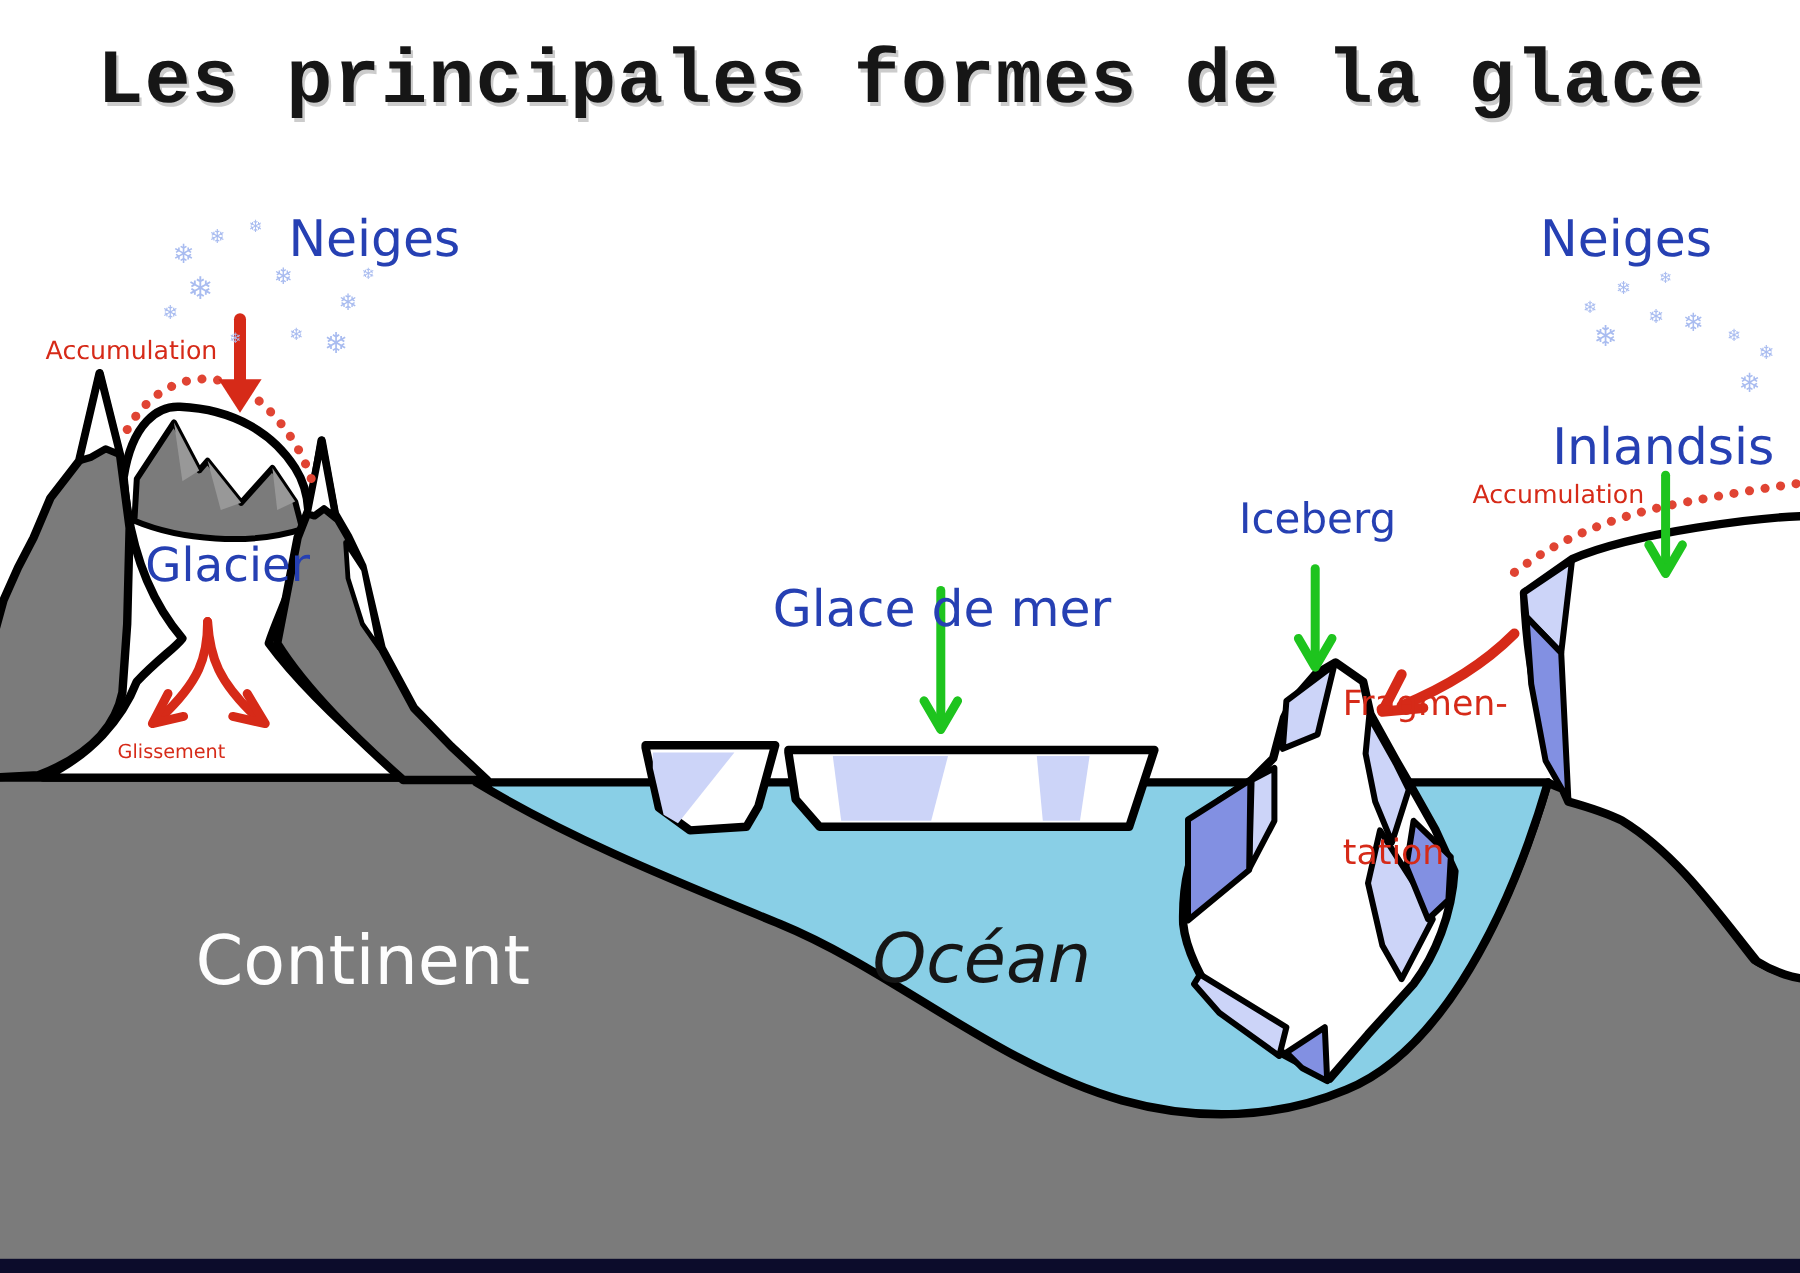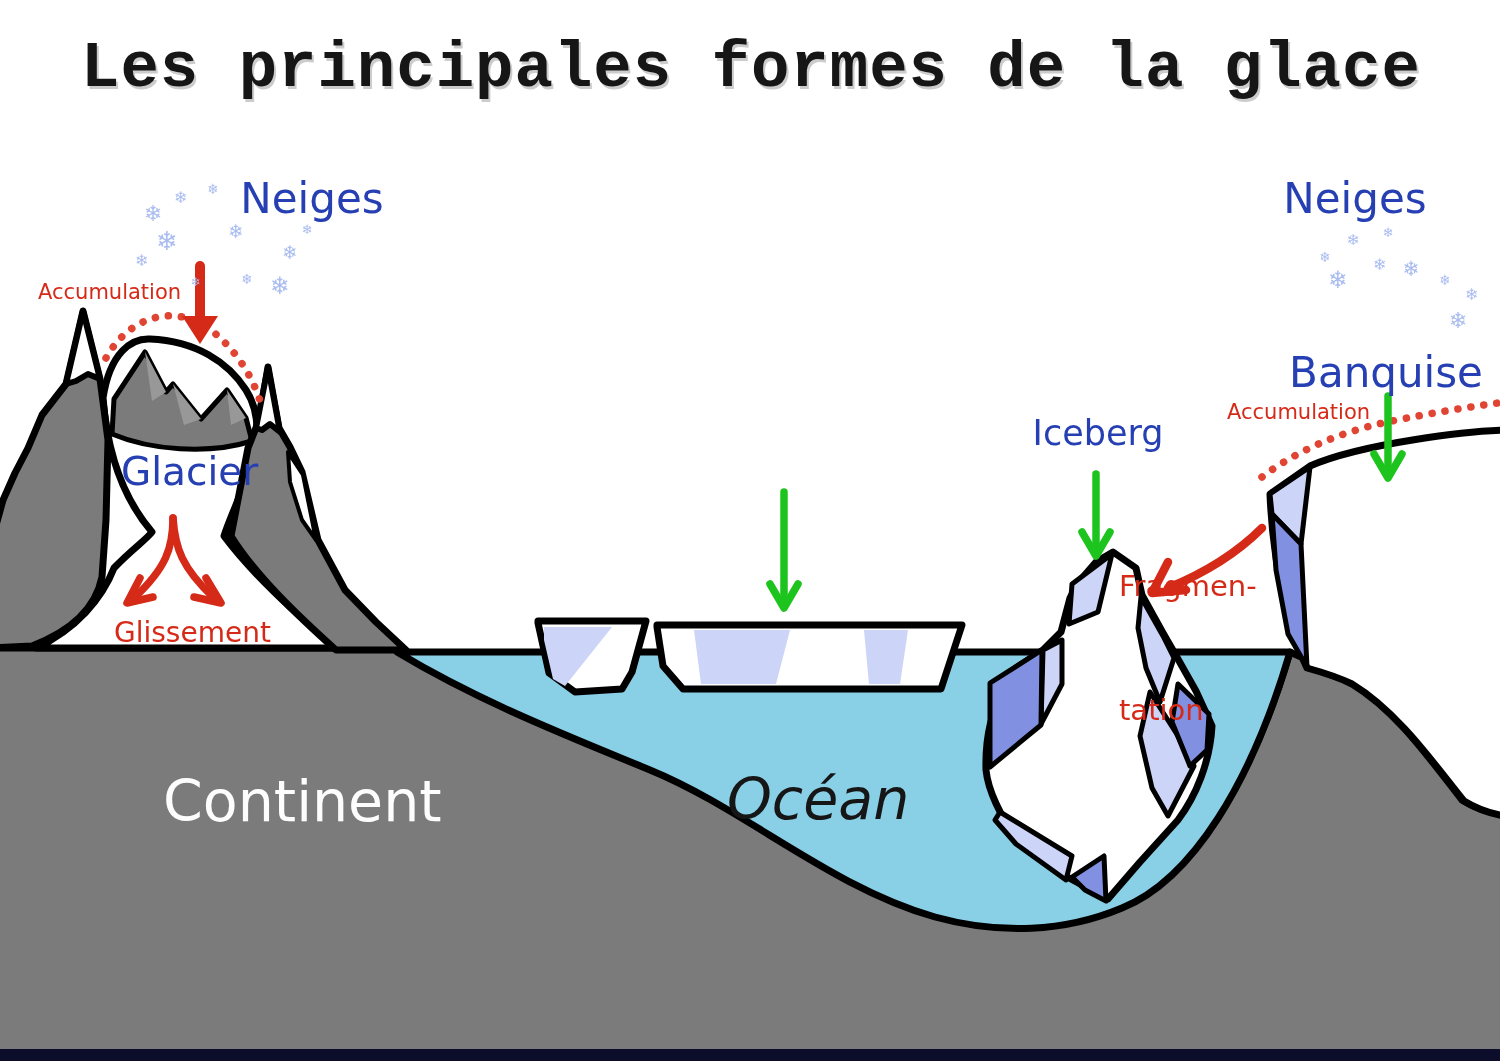--- a/index.html
+++ b/index.html
@@ -176,30 +176,31 @@
   <div class="lbl t-title" style="left:40px;top:34px">Les principales formes de la glace</div>
 
   <div class="lbl t-blue ctr" style="left:312px;top:176px;font-size:42px">Neiges</div>
   <div class="lbl t-blue ctr" style="left:1355px;top:176px;font-size:42px">Neiges</div>
 
   <div class="lbl t-red" style="left:38px;top:281px;font-size:21px">Accumulation</div>
   <div class="lbl t-red" style="left:1227px;top:401px;font-size:21px">Accumulation</div>
 
   <div class="lbl t-blue" style="left:121px;top:451px;font-size:39px">Glacier</div>
 
-  <div class="lbl t-red" style="left:114px;top:618px;font-size:28px">Glissement</div>
+  <div class="lbl t-red" style="left:98px;top:618px;font-size:16px">Glissement</div>
 
   <div class="lbl t-blue ctr" style="left:785px;top:388px;font-size:42px;line-height:1.14">
+    <div>Glace de mer</div>
   </div>
 
   <div class="lbl t-blue ctr" style="left:1098px;top:414px;font-size:35px">Iceberg</div>
 
   <div class="lbl t-red" style="left:1119px;top:484px;font-size:29px;line-height:1.42">
     <div>Fragmen-</div>
     <div>tation</div>
   </div>
 
-  <div class="lbl t-blue ctr" style="left:1386px;top:350px;font-size:42px">Banquise</div>
+  <div class="lbl t-blue ctr" style="left:1386px;top:350px;font-size:42px">Inlandsis</div>
 
   <div class="lbl t-white" style="left:163px;top:770px;font-size:57px">Continent</div>
   <div class="lbl t-black" style="left:727px;top:768px;font-size:57px">Océan</div>
 
 </div>
 
 </body></html>

